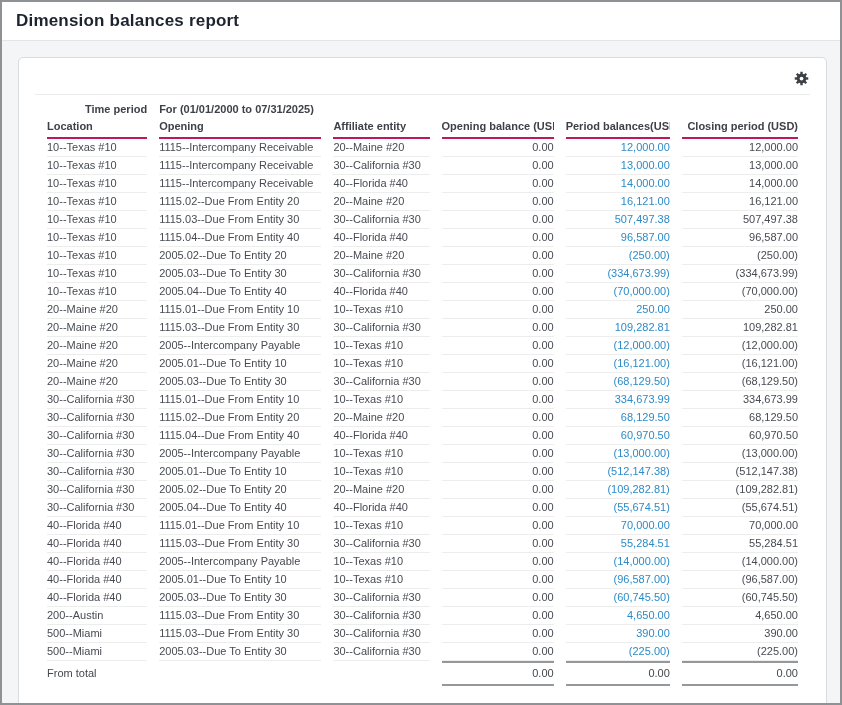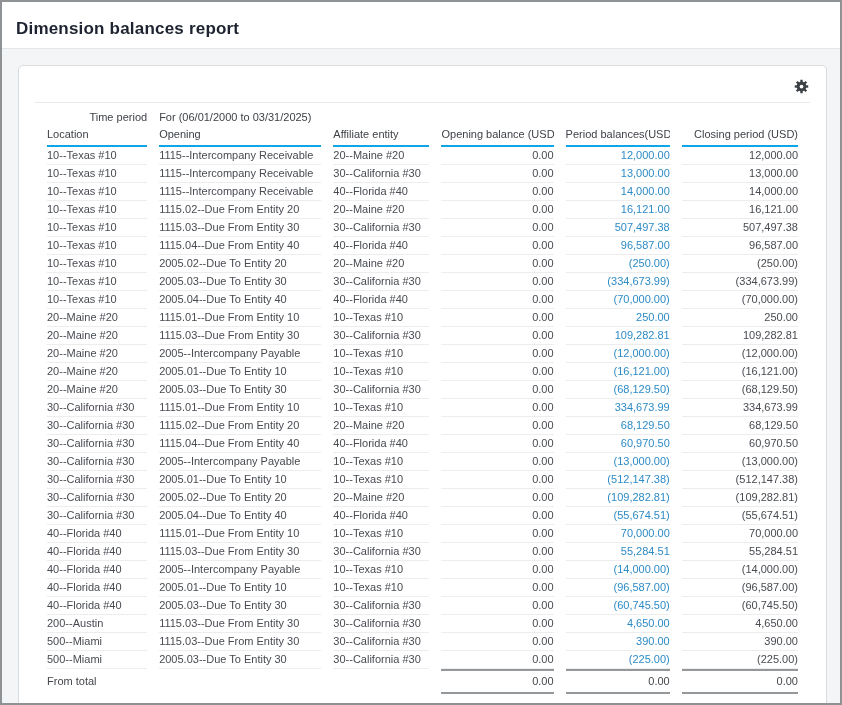--- a/index.html
+++ b/index.html
@@ -7,21 +7,21 @@
   body {
     width: 842px; height: 705px;
     border: 2px solid #8e9294;
     background: #f3f5f6;
     font-family: "Liberation Sans", sans-serif;
     overflow: hidden;
   }
   .titlebar {
     background: #ffffff;
     border-bottom: 1px solid #e3e6e8;
-    padding: 17px 14px 9px;
+    padding: 9px 14px 9px;
   }
   .titlebar h1 {
     margin: 0;
     font-size: 17px;
     font-weight: 700;
     color: #1e2330;
     letter-spacing: .2px;
   }
   .page { padding: 16px 13px 0 16px; }
   .card {
@@ -48,30 +48,30 @@
   }
   table {
     width: 100%;
     border-collapse: separate;
     border-spacing: 12px 0;
     table-layout: fixed;
     font-size: 11px;
     color: #474b51;
   }
   thead th {
-    font-weight: 400;
+    font-weight: 700;
     text-align: left;
     color: #3e4248;
     padding: 3px 0 4px;
     white-space: nowrap;
     overflow: hidden;
   }
   tr.meta-row th { padding: 5px 0 2px; }
   tr.meta-row th.tp-label { text-align: right; }
-  tr.cols-row th { border-bottom: 2px solid #0ea5e9; padding-bottom: 5px; }
+  tr.cols-row th { border-bottom: 2px solid #be185d; padding-bottom: 5px; }
   th.num, td.num { text-align: right; }
   tbody td {
     border-bottom: 1px solid #ededee;
     padding: 2px 0 2px;
     line-height: 13px;
     height: 18px;
     white-space: nowrap;
     overflow: hidden;
   }
   a.drill-link { color: #2d8bc6; text-decoration: none; }
@@ -114,21 +114,21 @@
         <col style="width:100px">
           <col style="width:162px">
           <col style="width:96px">
         <col style="width:112px">
           <col style="width:104px">
           <col style="width:116px">
       </colgroup>
       <thead>
         <tr class="meta-row">
           <th class="tp-label">Time period</th>
-          <th colspan="5">For (06/01/2000 to 03/31/2025)</th>
+          <th colspan="5">For (01/01/2000 to 07/31/2025)</th>
         </tr>
         <tr class="cols-row">
           <th>Location</th>
           <th>Opening</th>
           <th>Affiliate entity</th>
           <th class="num">Opening balance (USD)</th>
           <th class="num">Period balances(USD)</th>
           <th class="num">Closing period (USD)</th>
         </tr>
       </thead>

